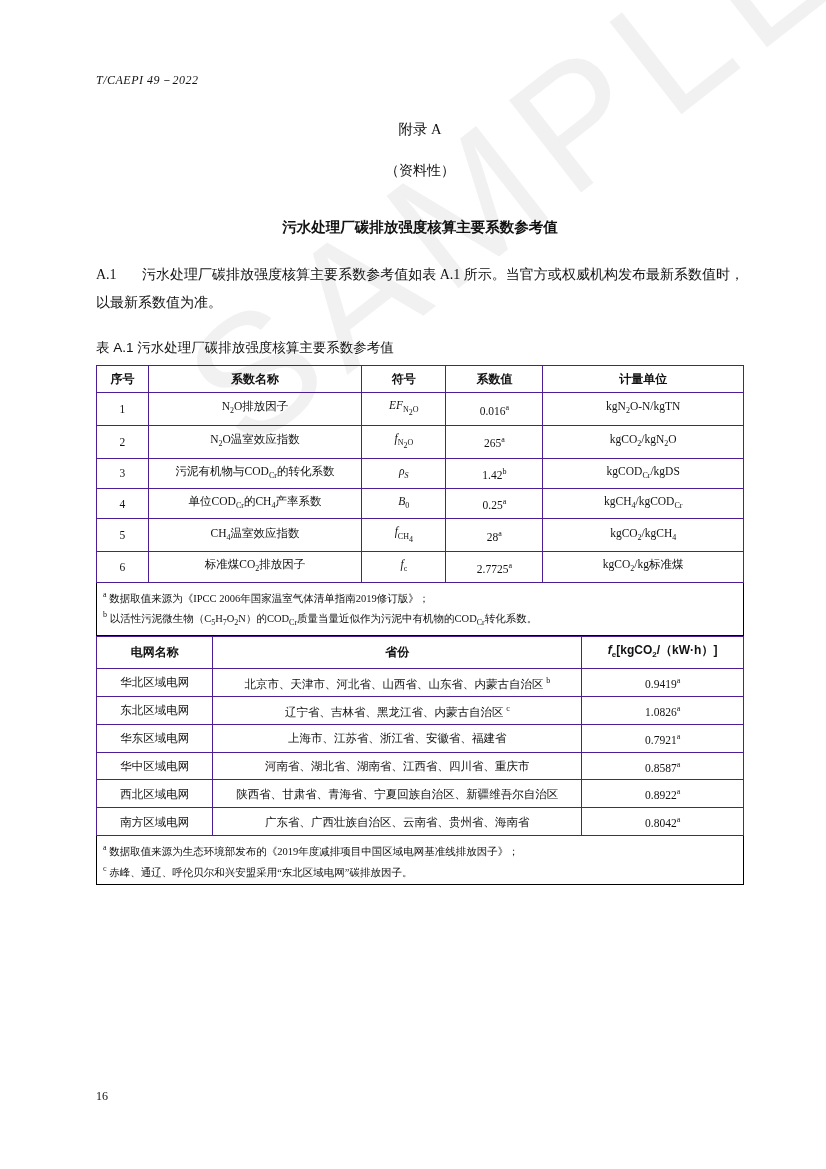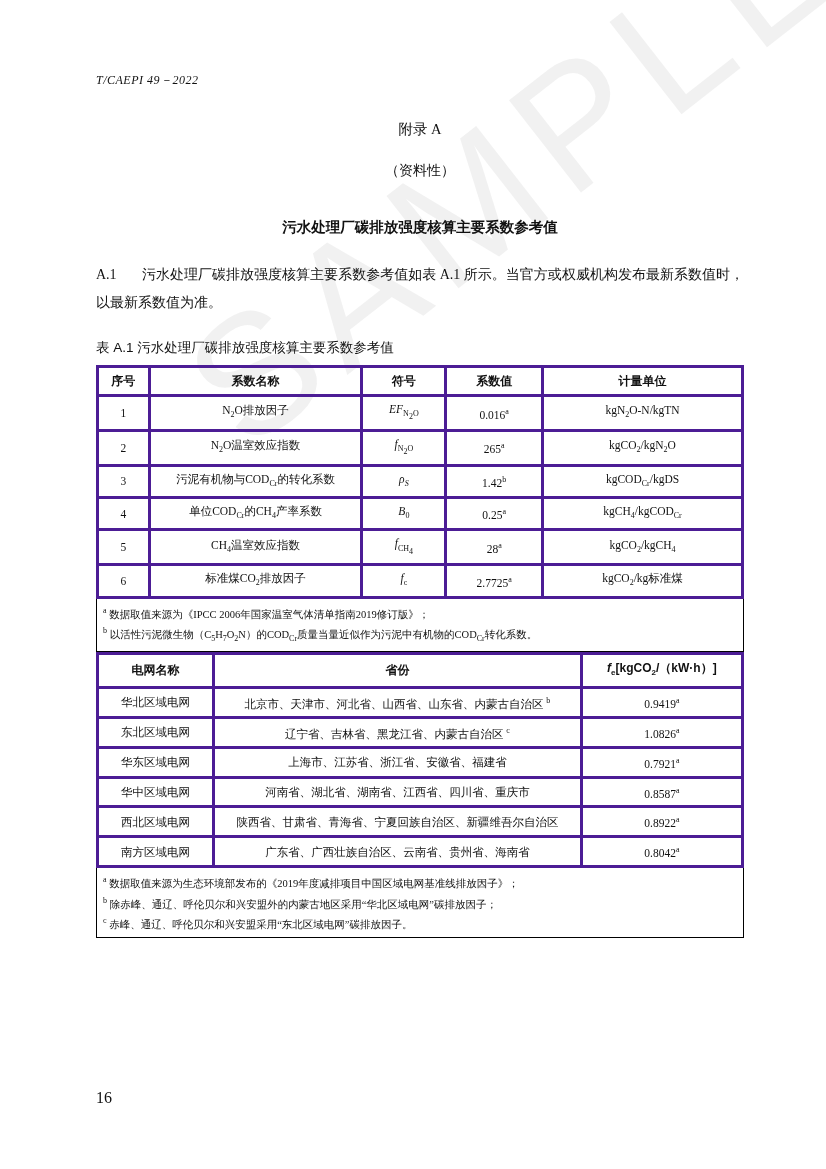--- a/index.html
+++ b/index.html
@@ -78,21 +78,21 @@
     font-size: 13.5px;
     margin-top: 22px;
     margin-bottom: 8px;
   }
   table {
     border-collapse: collapse;
     width: 100%;
     font-size: 11.5px;
   }
   table td, table th {
-    border: 3px solid #4c1d95;
+    border: 1px solid #4c1d95;
     padding: 4px 4px;
     text-align: center;
     vertical-align: middle;
     line-height: 16px;
   }
   table th {
     font-family: "Liberation Sans", sans-serif;
     font-weight: bold;
     font-size: 12px;
     padding: 5px 4px;
@@ -115,21 +115,21 @@
     text-align: left;
   }
   .notes div { white-space: nowrap; }
   sup { font-size: 8px; vertical-align: super; }
   sub { font-size: 8px; vertical-align: sub; }
   .it { font-style: italic; }
   .footer {
     position: absolute;
     left: 96px;
     top: 1089px;
-    font-size: 16px;
+    font-size: 12px;
   }
 </style>
 </head>
 <body>
 
 <div class="page">
 
   <div class="watermark">SAMPLE</div>
 
   <div class="header">T/CAEPI 49－2022</div>
@@ -256,20 +256,19 @@
           </tr>
           <tr>
             <td>南方区域电网</td>
             <td class="prov">广东省、广西壮族自治区、云南省、贵州省、海南省</td>
             <td>0.8042<sup>a</sup></td>
           </tr>
         </tbody>
     </table>
     <div class="notes">
         <div><sup>a</sup> 数据取值来源为生态环境部发布的《2019年度减排项目中国区域电网基准线排放因子》；</div>
-        <div><sup>b</sup> 除赤峰、通辽、呼伦贝尔和兴安盟外的内蒙古地区采用“华北区域电网”碳排放因子；</div>
         <div><sup>c</sup> 赤峰、通辽、呼伦贝尔和兴安盟采用“东北区域电网”碳排放因子。</div>
       </div>
 
   </div>
 
   <div class="footer">16</div>
 </div>
 
 </body></html>

